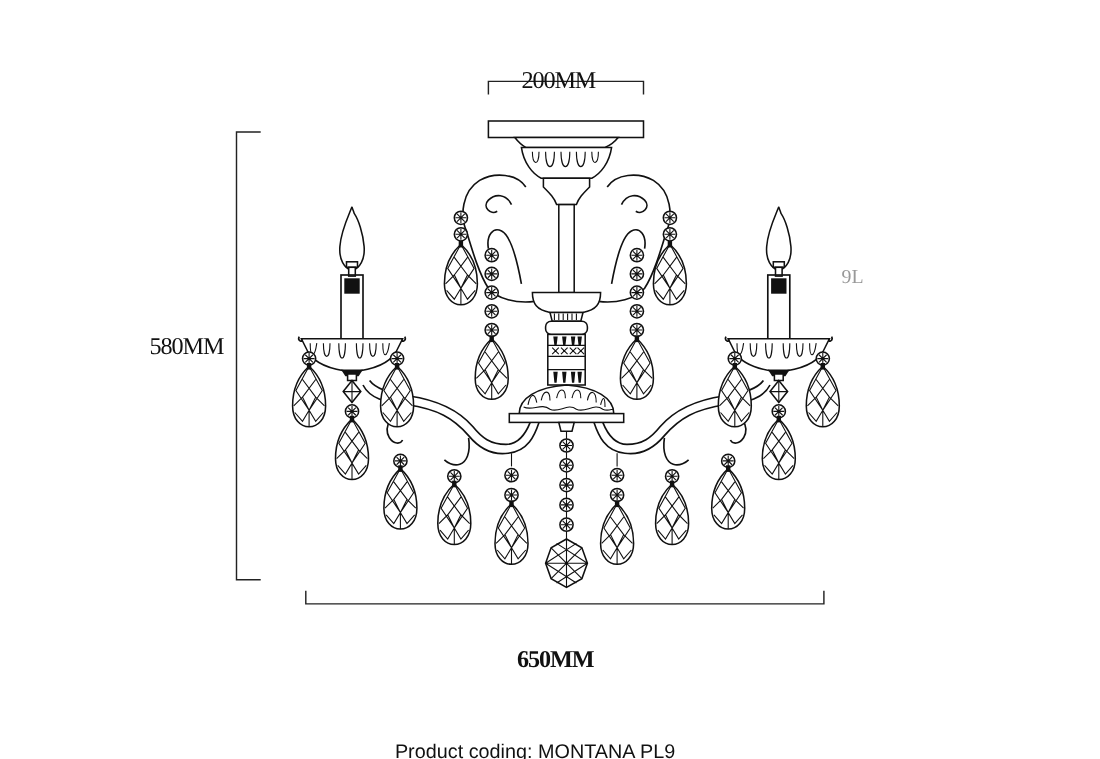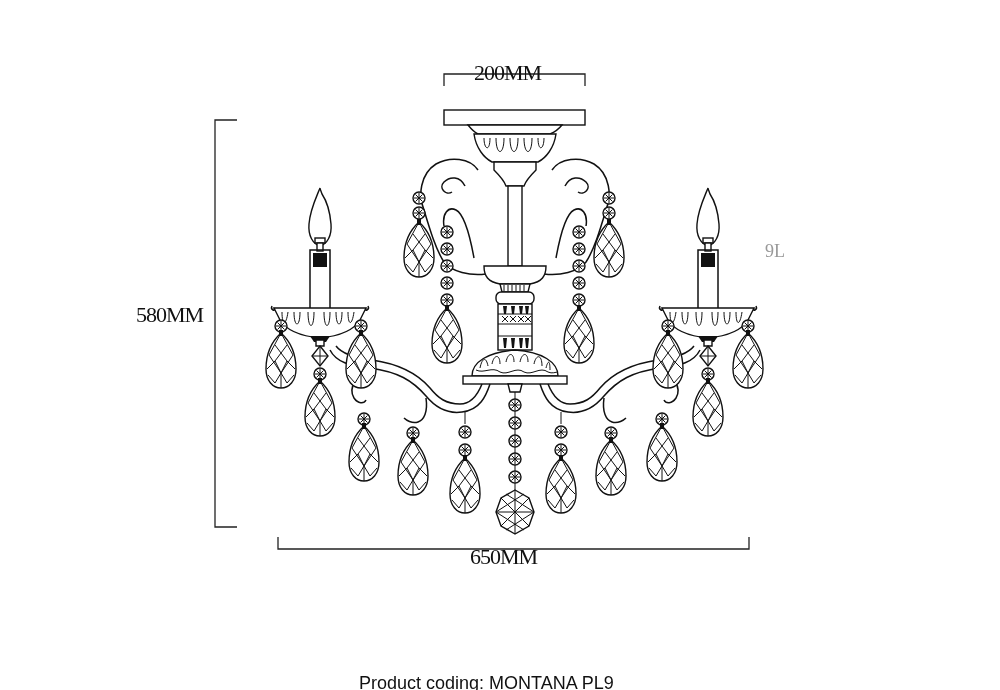--- a/index.html
+++ b/index.html
@@ -200,15 +200,15 @@
     <path class="fillw" d="M708,346 L716,356 L708,366 L700,356 Z"></path>
     <path class="lnt" d="M700,356 L716,356 M708,346 L708,366"></path>
     <use href="#bead" x="708" y="374"></use>
     <use href="#drop" x="708" y="381"></use>
   </g>
 </svg>
 </div>
 
 <div class="dim-label" style="left:474px; top:44px;margin-top:16px;">200MM</div>
 <div class="dim-label" style="left:136px; top:302px;">580MM</div>
-<div class="dim-label" style="left:470px; top:544px;">650MM</div>
+<div class="dim-label" style="left:470px; top:586px;font-weight:bold;">650MM</div>
 <div class="lamp-label" style="left:725px; top:241px;margin-left:40px;">9L</div>
 <div class="caption" style="left:359px; top:673px;">Product coding: MONTANA PL9</div>
 
 </body></html>

